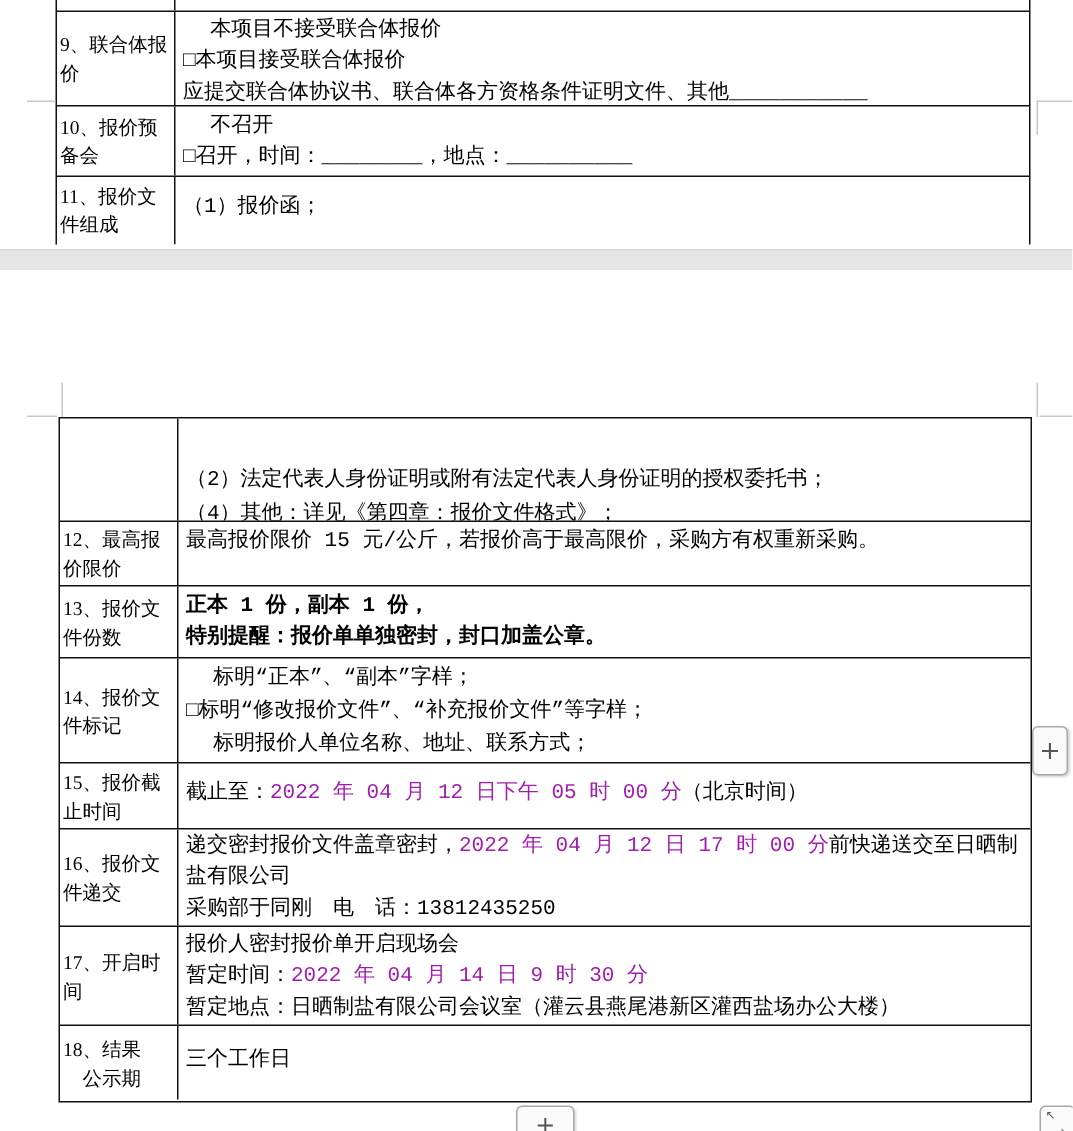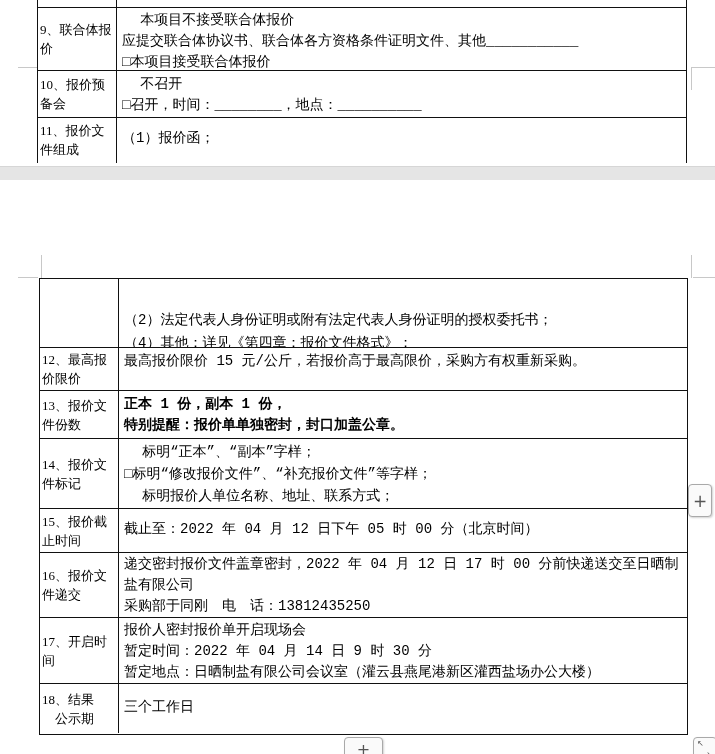--- a/index.html
+++ b/index.html
@@ -19,21 +19,21 @@
       border:1.4px solid #111;overflow:hidden;}
   .tr{display:flex;box-sizing:border-box;}
   .tr.bt{border-top:1.4px solid #111;}
   .tl{width:79px;box-sizing:border-box;border-right:1.4px solid #111;
       font-size:13px;line-height:19px;padding:0 1px 0 2px;
       display:flex;flex-direction:column;justify-content:center;}
   .tc{flex:1;box-sizing:border-box;font-size:14px;line-height:21px;
       padding:2px 3px 0 5px;overflow:hidden;font-family:Liberation Mono, monospace;}
   .ind{text-indent:1.3em;}
   .b{font-weight:bold;}
-  .red{color:#000000;}
+  .red{color:#a21caf;}
   .top-align{justify-content:flex-start;padding-top:3px;}
   .lbl2{padding-left:13px;}
   
   .stub{height:7px;}
   .stub .tl,.stub .tc{padding:0;}
   
   .page-gap{position:absolute;left:0;top:166px;width:715px;height:14px;
             background:#e5e5e5;border-top:1px solid #d6d6d6;box-sizing:border-box;}
   
   .crop{position:absolute;background:#c8c8c8;}
@@ -56,22 +56,22 @@
   <div class="tr stub">
     <div class="tl"></div>
     <div class="tc"></div>
   </div>
   <div class="tr bt" style="height:63px;">
     <div class="tl">
       <div>9、联合体报价</div>
     </div>
     <div class="tc">
       <div class="ind">本项目不接受联合体报价</div>
+      <div>□本项目接受联合体报价</div>
       <div>应提交联合体协议书、联合体各方资格条件证明文件、其他___________</div>
-      <div>□本项目接受联合体报价</div>
     </div>
   </div>
   <div class="tr bt" style="height:47px;">
     <div class="tl">
       <div>10、报价预备会</div>
     </div>
     <div class="tc" style="padding-top:3px;">
       <div class="ind">不召开</div>
       <div>□召开，时间：________，地点：__________</div>
     </div>

